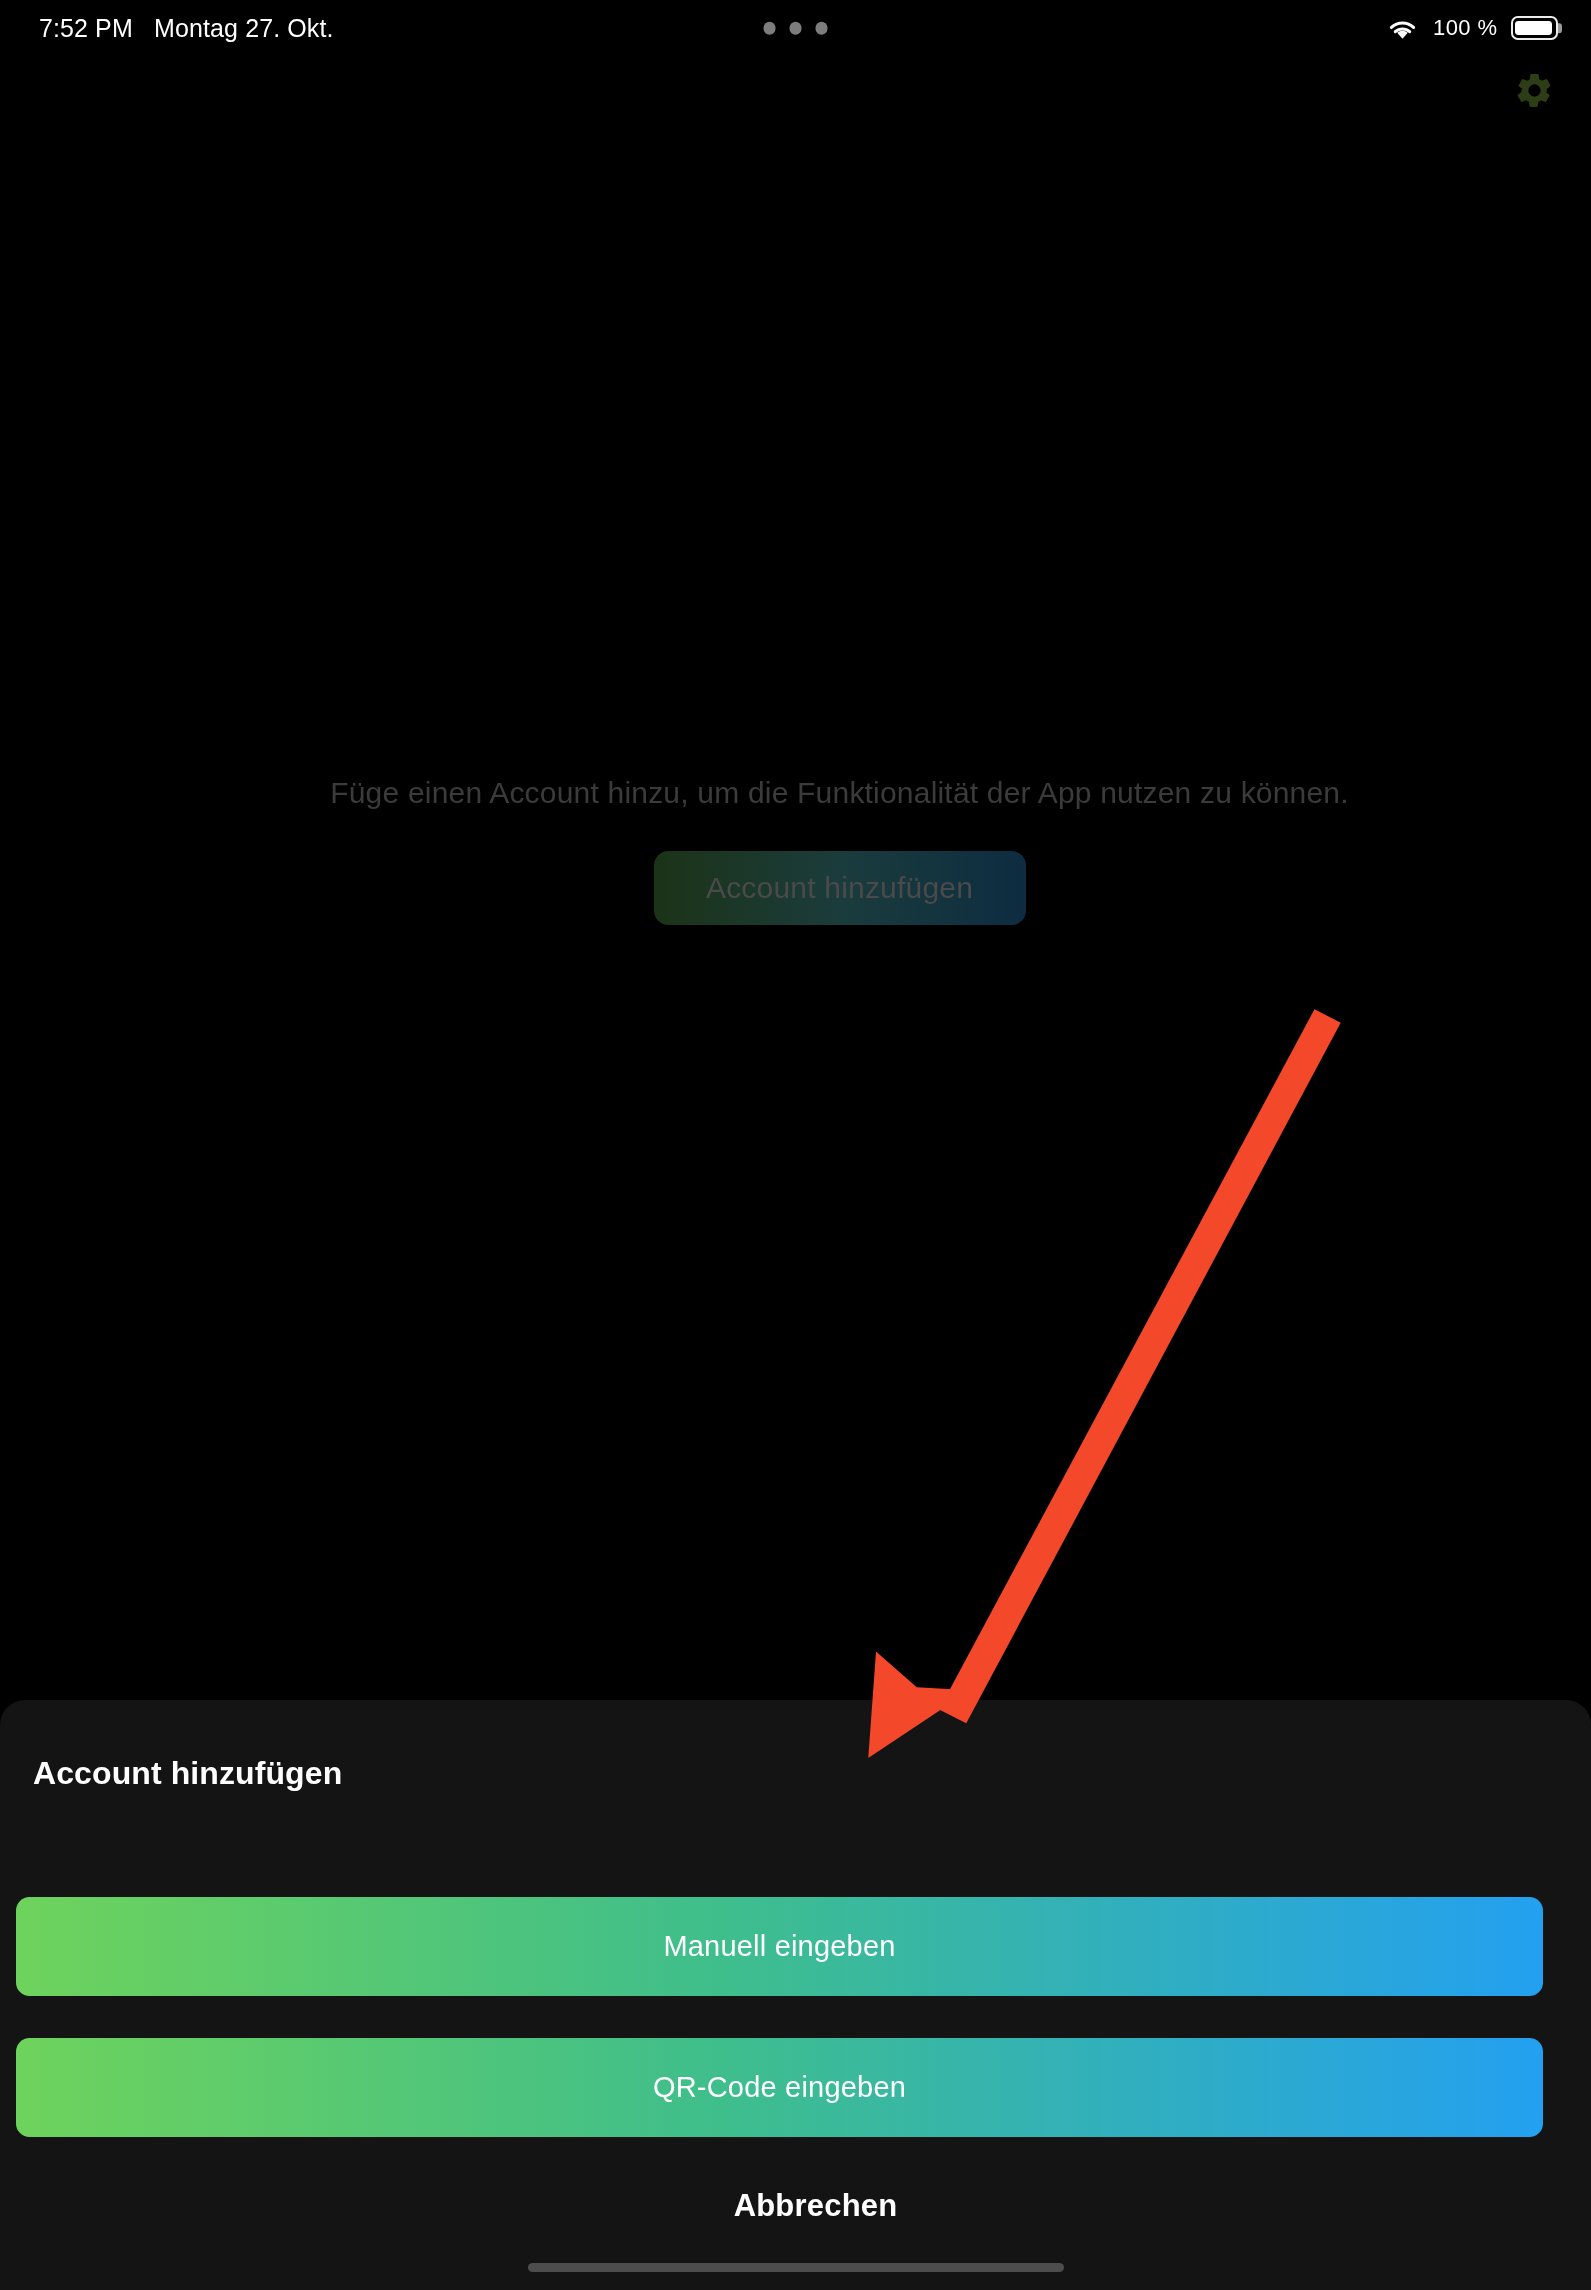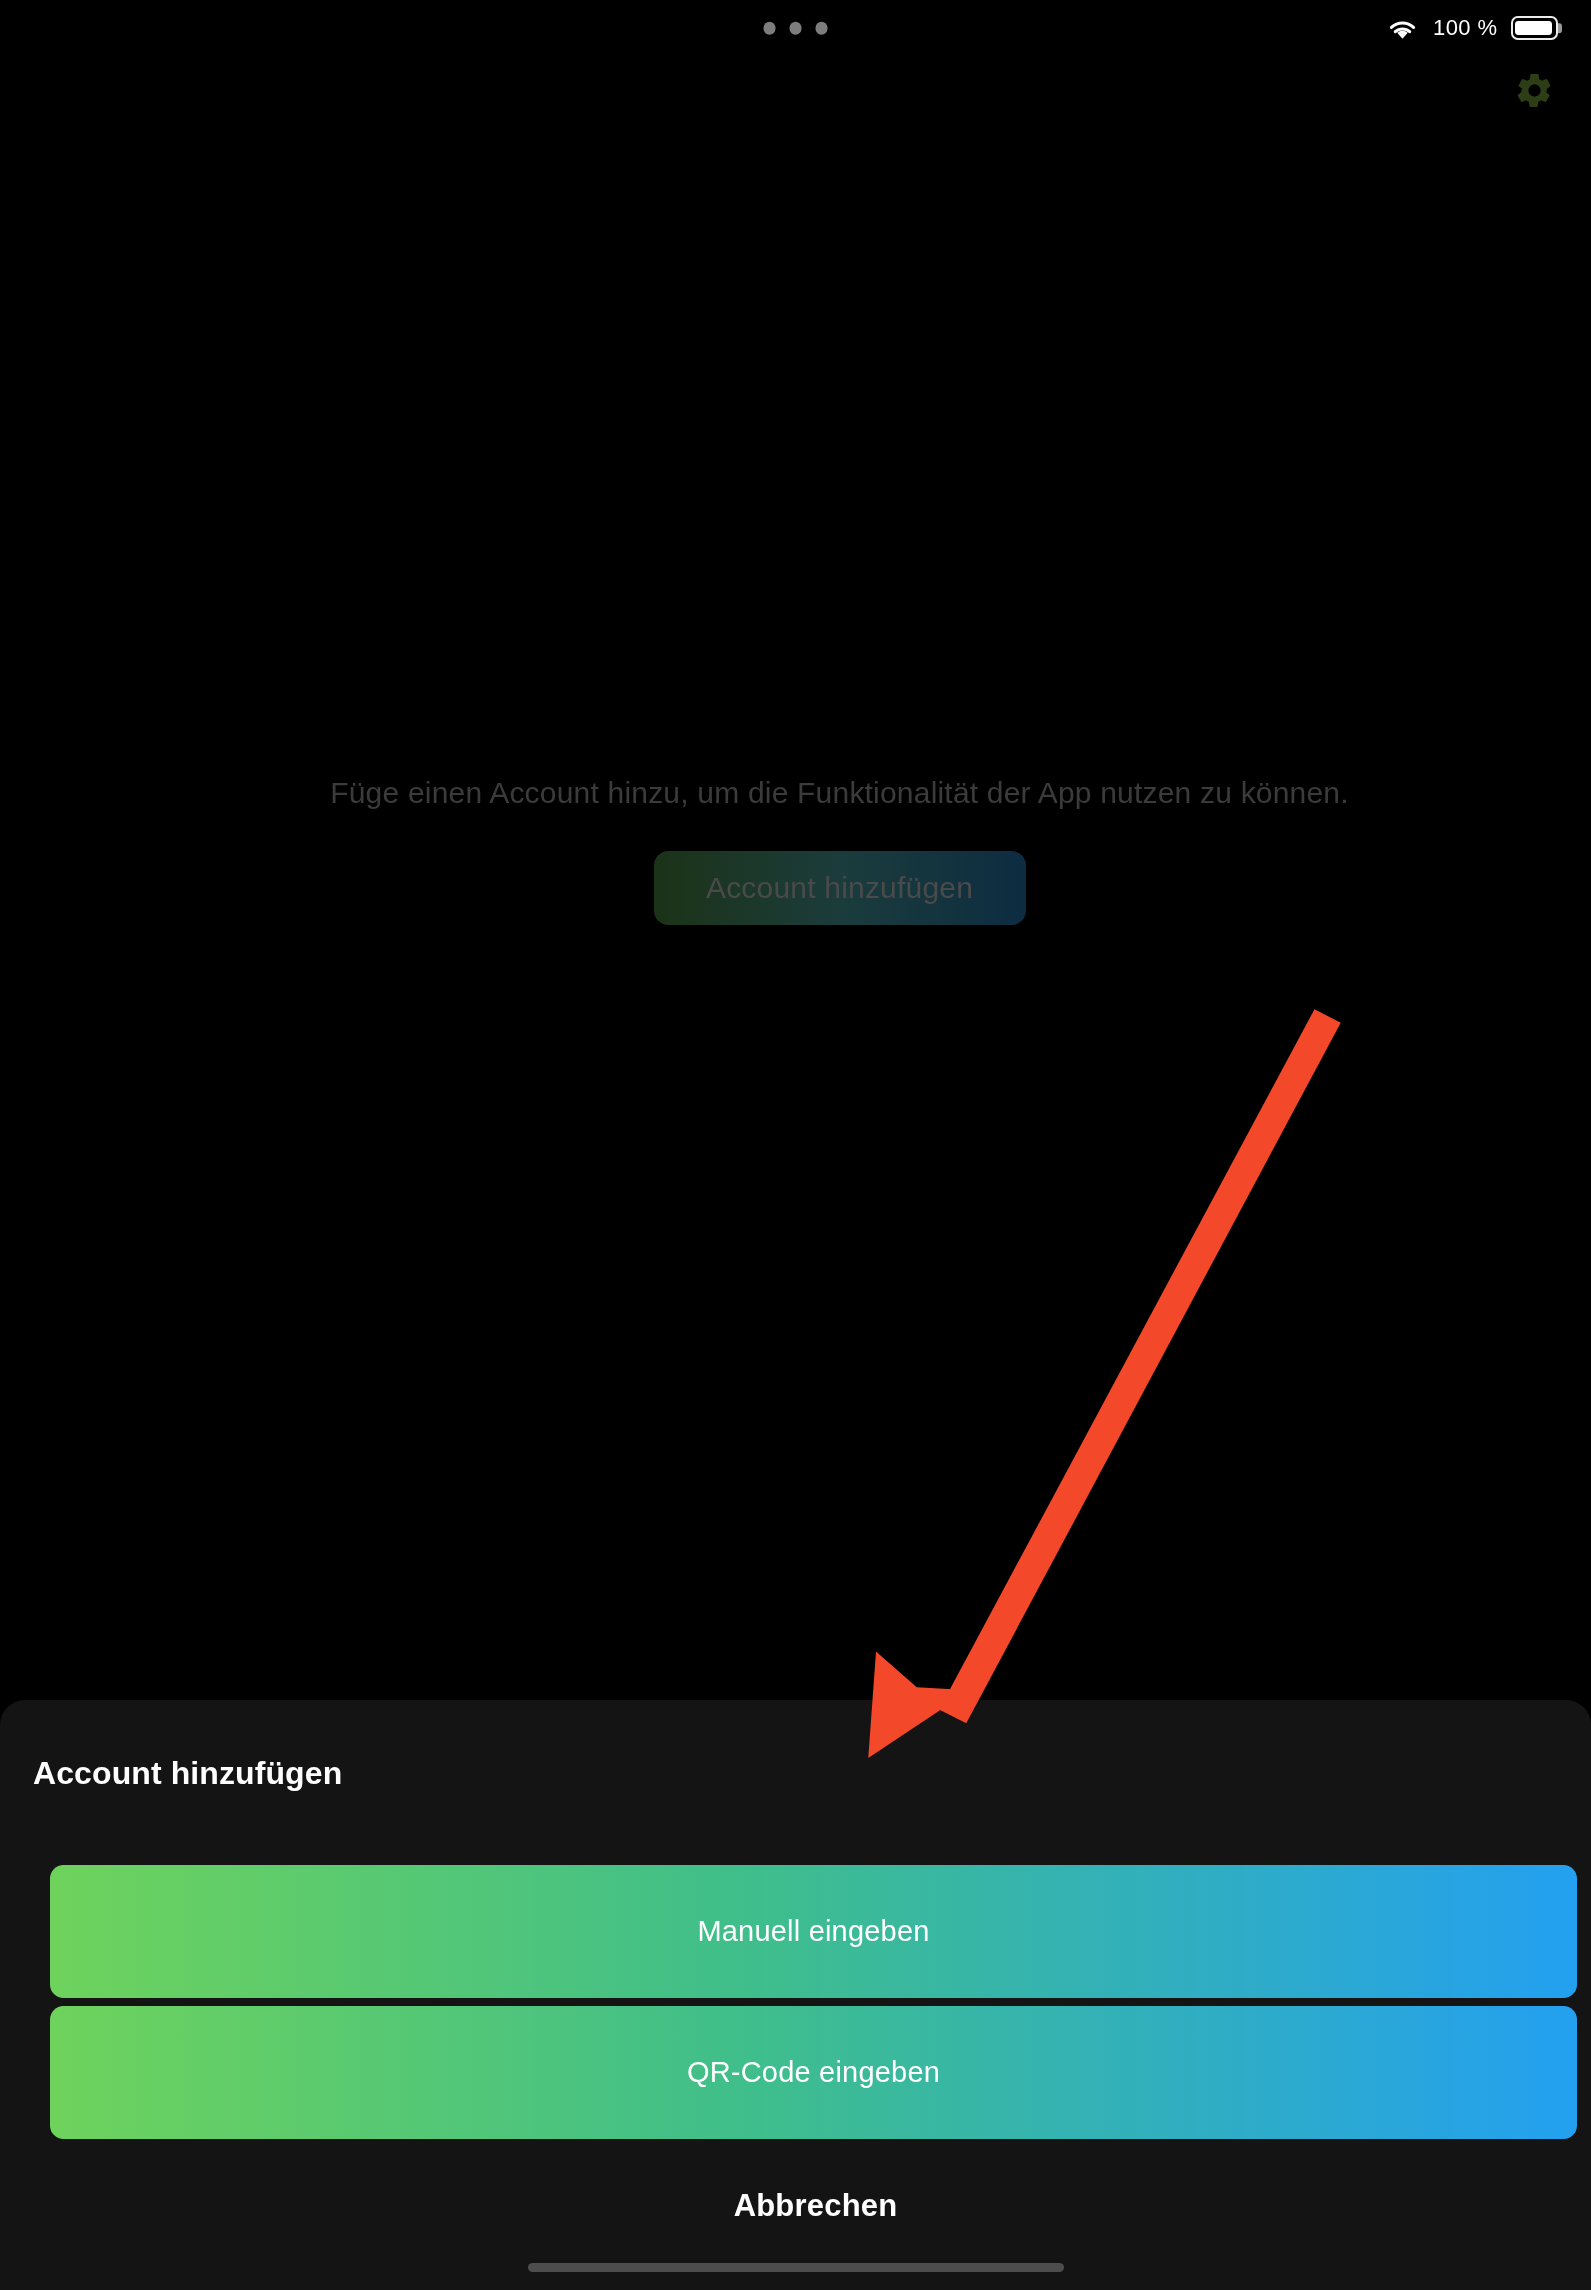--- a/index.html
+++ b/index.html
@@ -104,28 +104,29 @@
     background:#141414;
     border-radius:25px 25px 0 0;
   }
   #sheet-title {
     position:absolute; left:33px; top:55px;
     color:#ffffff;
     font-size:32px; font-weight:700;
     letter-spacing:0.1px;
   }
   .sheet-action {
-    position:absolute; left:50px;
-    width:1527px; height:133px;
+    position:absolute; left:16px;
+    width:1527px; height:99px;
     border-radius:13.6px;
     background:linear-gradient(90deg, #6ED35C 0%, #3FBE8C 46%, #23A0F0 100%);
     display:flex; align-items:center; justify-content:center;
     color:#ffffff;
     font-size:29px; font-weight:400;
     letter-spacing:0.2px;
+    margin-top:32px;
   }
   #action-manual { top:165px; }
   #action-qr { top:306px; }
 
   #cancel-button {
     position:absolute; left:0; top:2188px;
     width:1591px;
     text-align:center;
     color:#ffffff;
     font-size:31px; font-weight:700;
@@ -147,20 +148,24 @@
     width:1591px; height:2290px;
     pointer-events:none;
   }
 </style>
 </head>
 <body>
 
 <div id="screen">
 
   <div id="status-bar">
+    <div id="status-left">
+      <span id="status-time">7:52 PM</span>
+      <span id="status-date">Montag 27. Okt.</span>
+    </div>
 
     <div id="status-dots">
       <i></i>
       <i></i>
       <i></i>
     </div>
 
     <div id="status-right">
       <span class="wifi-icon">
         <svg viewBox="0 0 34 26" xmlns="http://www.w3.org/2000/svg">

